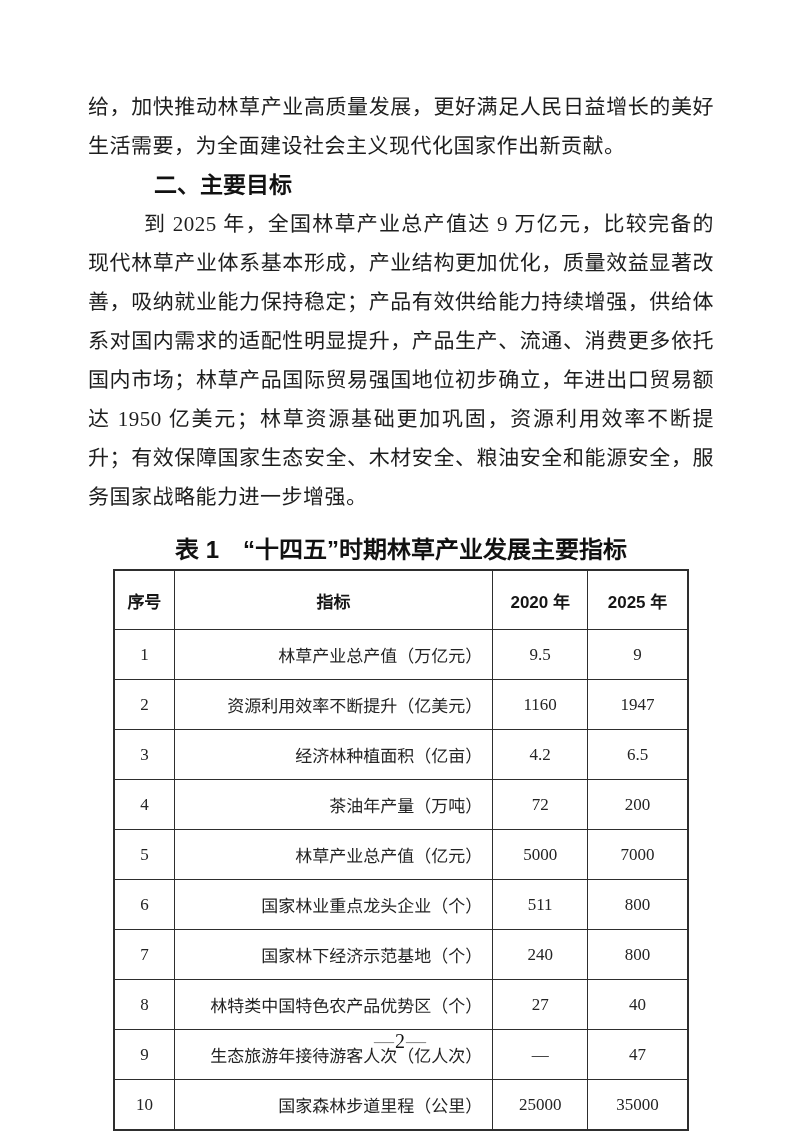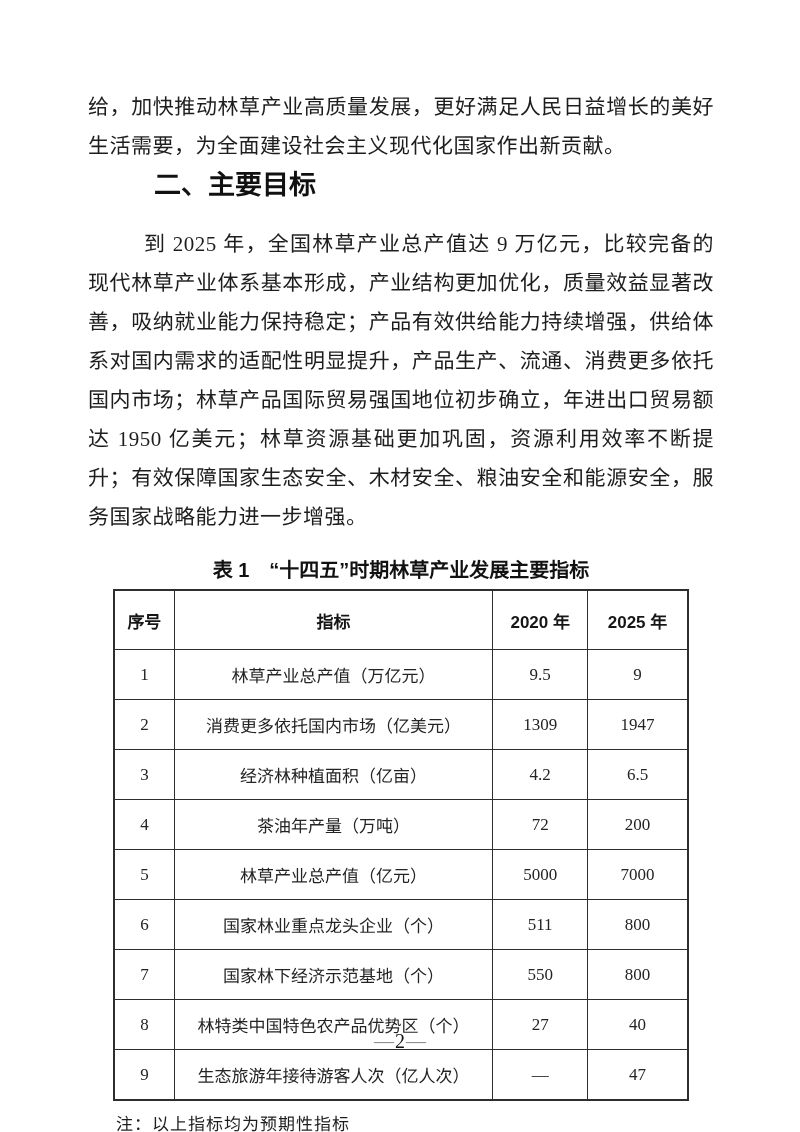--- a/index.html
+++ b/index.html
@@ -25,37 +25,36 @@
   .body-par {
     margin: 0;
     font-size: 21px;
     line-height: 39px;
     text-align: justify;
     letter-spacing: 0.5px;
     color: #1d1d1d;
   }
   .body-par.indent {
     text-indent: 56px;
-    margin-top: 20px;
   }
   .section-heading {
     margin: 0;
     padding-left: 66px;
     font-family: "Liberation Sans", "DejaVu Sans", sans-serif;
     font-weight: bold;
-    font-size: 27px;
+    font-size: 23px;
     line-height: 39px;
     color: #111111;
   }
   .table-title {
     margin-top: 21px;
     text-align: center;
     font-family: "Liberation Sans", "DejaVu Sans", sans-serif;
     font-weight: bold;
-    font-size: 20px;
+    font-size: 24px;
     line-height: 24px;
     color: #111111;
   }
   table.indicators {
     margin: 7px auto 0 auto;
     width: 576px;
     border-collapse: collapse;
     table-layout: fixed;
   }
   table.indicators th, table.indicators td {
@@ -78,21 +77,21 @@
   table.indicators td {
     height: 29px;
     font-size: 17px;
     color: #242424;
   }
   .col-seq  { width: 10.5%; }
   .col-ind  { width: 55.5%; }
   .col-y20  { width: 16.5%; }
   .col-y25  { width: 17.5%; }
   td.c-seq, td.c-val { text-align: center; }
-  td.c-ind { text-align: center; padding-left: 16px; }
+  td.c-ind { text-align: right; padding-left: 16px; }
   .note {
     margin-top: 9px;
     margin-left: 28px;
     font-size: 17px;
     letter-spacing: 1px;
     color: #1d1d1d;
   }
   .footer {
     position: absolute;
     left: 0;
@@ -137,22 +136,22 @@
       </thead>
       <tbody>
         <tr>
           <td class="c-seq">1</td>
           <td class="c-ind">林草产业总产值（万亿元）</td>
           <td class="c-val">9.5</td>
           <td class="c-val">9</td>
         </tr>
         <tr>
           <td class="c-seq">2</td>
-          <td class="c-ind">消费更多依托国内市场（亿美元）</td>
-          <td class="c-val">1309</td>
+          <td class="c-ind">资源利用效率不断提升（亿美元）</td>
+          <td class="c-val">1160</td>
           <td class="c-val">1947</td>
         </tr>
         <tr>
           <td class="c-seq">3</td>
           <td class="c-ind">经济林种植面积（亿亩）</td>
           <td class="c-val">4.2</td>
           <td class="c-val">6.5</td>
         </tr>
         <tr>
           <td class="c-seq">4</td>
@@ -168,35 +167,41 @@
         </tr>
         <tr>
           <td class="c-seq">6</td>
           <td class="c-ind">国家林业重点龙头企业（个）</td>
           <td class="c-val">511</td>
           <td class="c-val">800</td>
         </tr>
         <tr>
           <td class="c-seq">7</td>
           <td class="c-ind">国家林下经济示范基地（个）</td>
-          <td class="c-val">550</td>
+          <td class="c-val">240</td>
           <td class="c-val">800</td>
         </tr>
         <tr>
           <td class="c-seq">8</td>
           <td class="c-ind">林特类中国特色农产品优势区（个）</td>
           <td class="c-val">27</td>
           <td class="c-val">40</td>
         </tr>
         <tr>
           <td class="c-seq">9</td>
           <td class="c-ind">生态旅游年接待游客人次（亿人次）</td>
           <td class="c-val">—</td>
           <td class="c-val">47</td>
         </tr>
+        <tr>
+          <td class="c-seq">10</td>
+          <td class="c-ind">国家森林步道里程（公里）</td>
+          <td class="c-val">25000</td>
+          <td class="c-val">35000</td>
+        </tr>
       </tbody>
     </table>
 
     <div class="note">注：以上指标均为预期性指标</div>
   </div>
 
   <div class="footer">
     <span class="dash">—</span><span class="pagenum">2</span><span class="dash">—</span>
   </div>
 </div>

